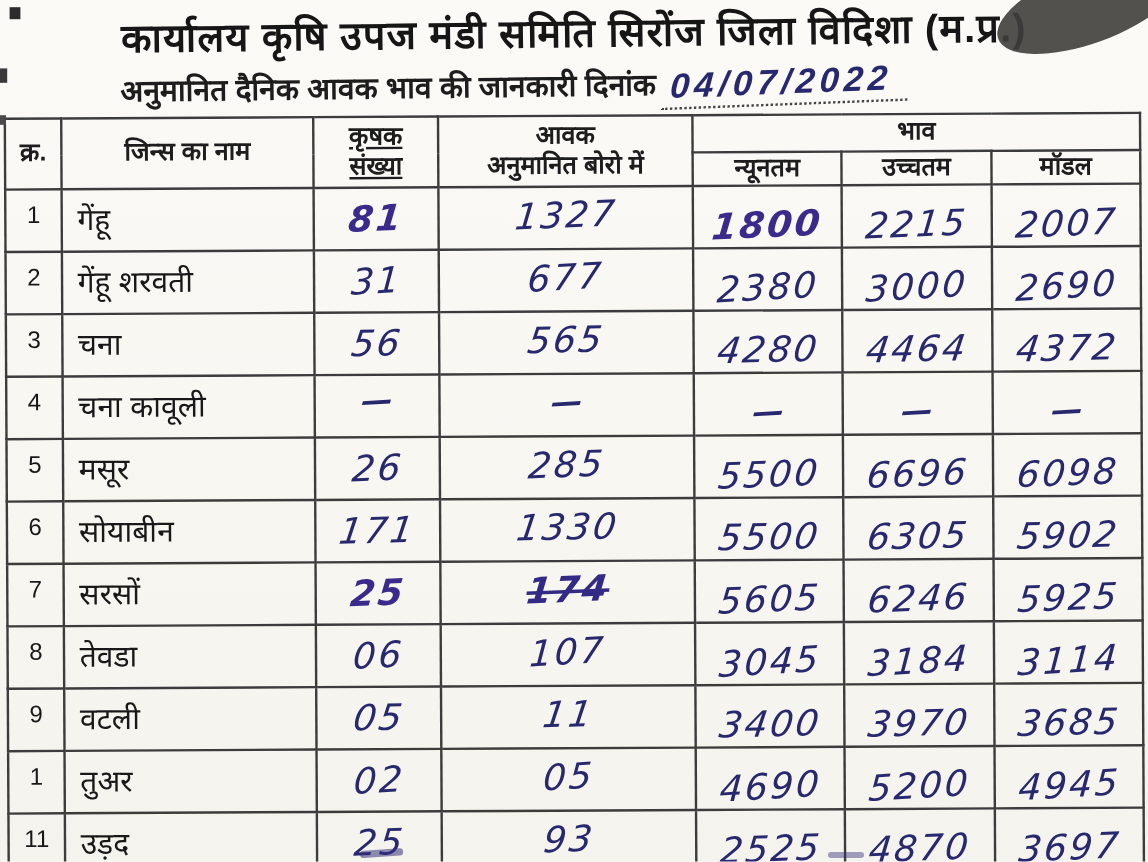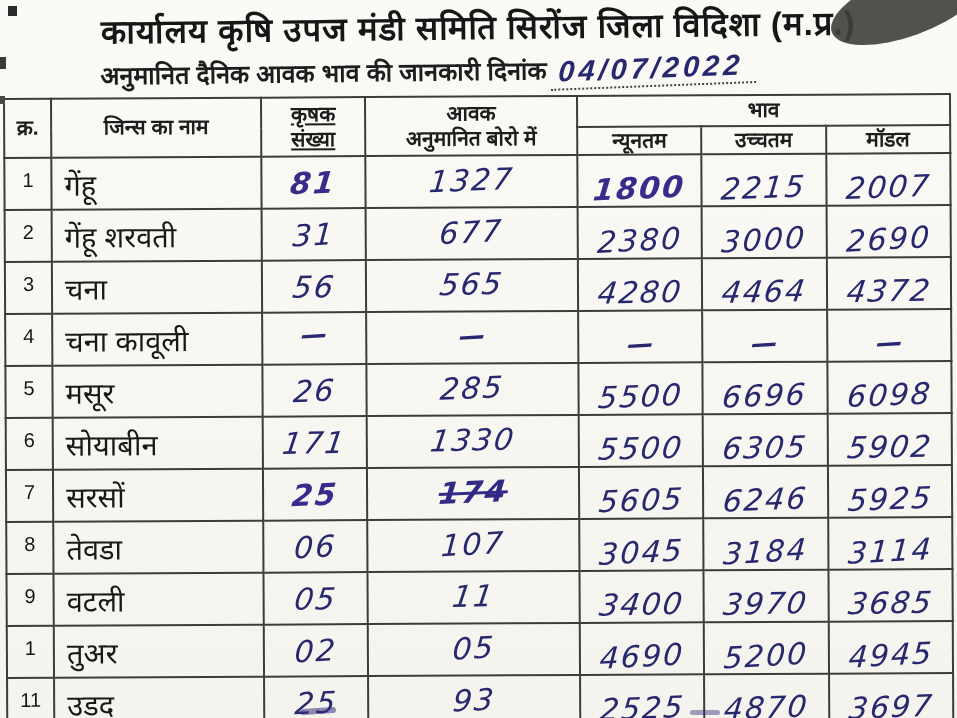--- a/index.html
+++ b/index.html
@@ -38,21 +38,21 @@
   th.h-min{width:102px;}
   th.h-max{width:110px;}
   th.h-modal{width:171px;}
   tr.subhead th{height:26px;}
   tr.tophead th{height:29px;}
   tbody td{height:50px;vertical-align:middle;text-align:center;}
   td.c-name{text-align:left;padding-left:12px;vertical-align:top;}
   td.c-name .print{position:relative;top:6px;}
   td.c-sno{vertical-align:top;}
   td.c-sno .print{position:relative;top:10px;}
-  .print{font-size:29px;color:#181818;}
+  .print{font-size:25px;color:#181818;}
   td.c-sno .print{font-size:20px;}
   .hw{
     display:inline-block;font-family:"DejaVu Sans",sans-serif;font-style:italic;
     font-size:30px;font-weight:500;color:#28286f;letter-spacing:2px;
     transform:skewX(-8deg) rotate(-2deg);white-space:nowrap;
   }
   td.c-min .hw,td.c-max .hw,td.c-modal .hw{position:relative;top:7px;}
   td.c-arrival .hw{position:relative;top:-2px;}
   tbody tr:nth-child(2n) .hw{transform:skewX(-7deg) rotate(-3deg);}
   tbody tr:nth-child(3n) .hw{transform:skewX(-9deg) rotate(-1deg);}

